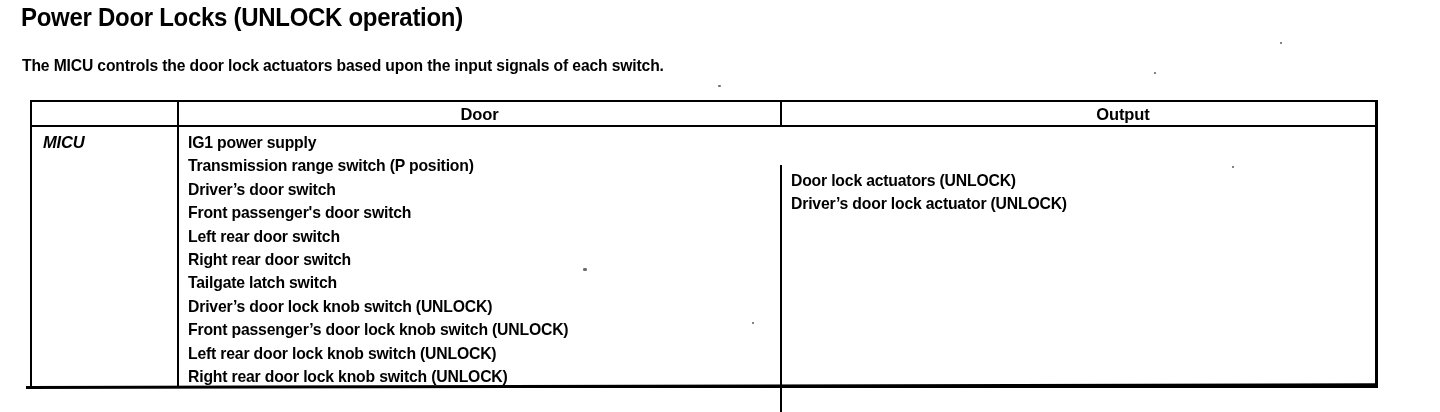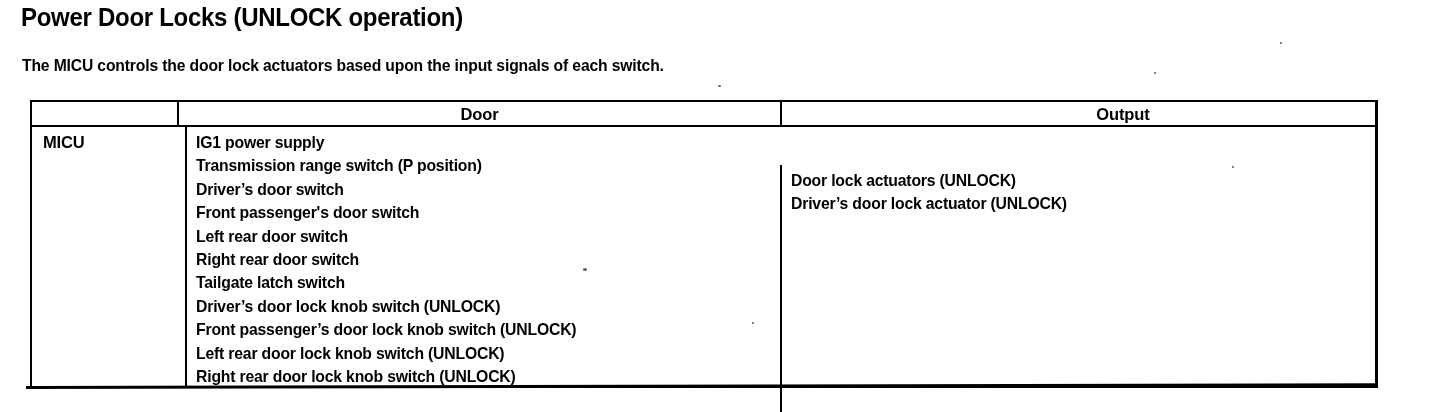--- a/index.html
+++ b/index.html
@@ -92,27 +92,27 @@
     position: absolute;
     top: 0;
     height: 261px;
     box-sizing: border-box;
     padding-top: 4px;
   }
   .td-unit {
     left: 0px;
     width: 145px;
     padding-left: 11px;
+    font-style: italic;
   }
   .td-input {
     left: 145px;
     width: 603px;
     border-left: 2px solid #000;
     padding-left: 9px;
-    margin-left: 8px;
   }
   .td-output {
     left: 748px;
     width: 597px;
     border-left: 2px solid #000;
     padding-left: 9px;
     margin-top: 38px;
   }
 
   .cell-line {

